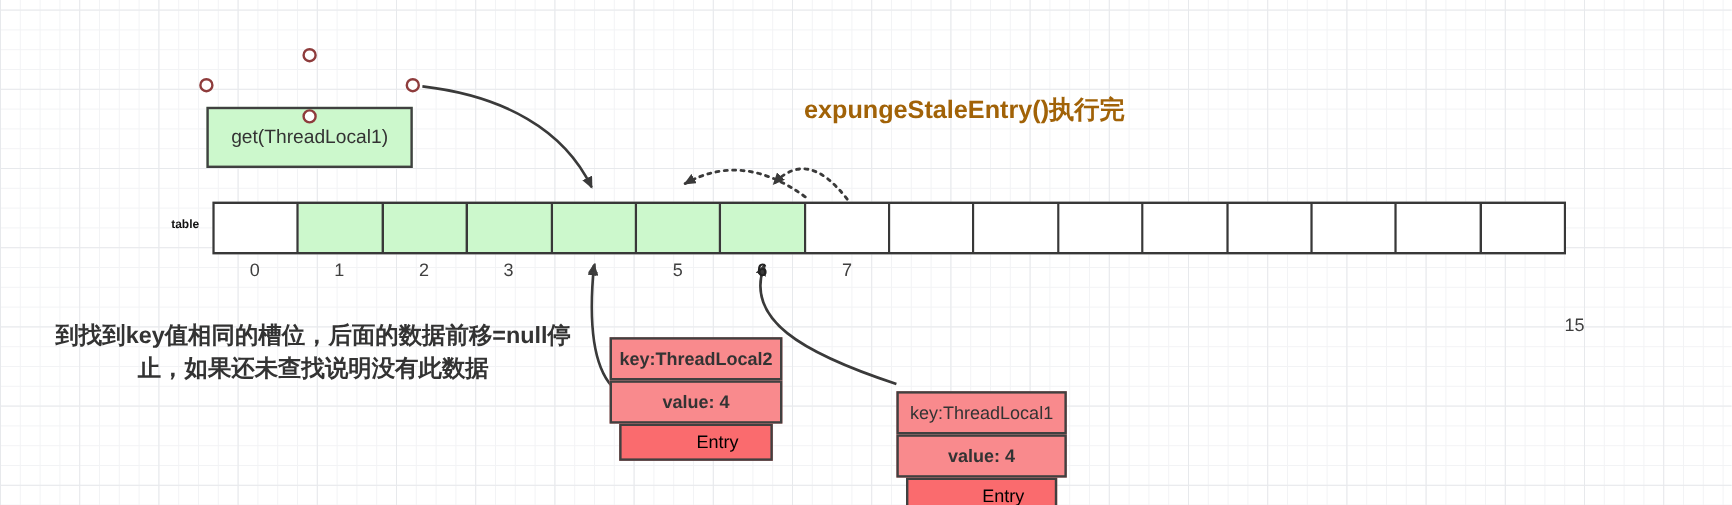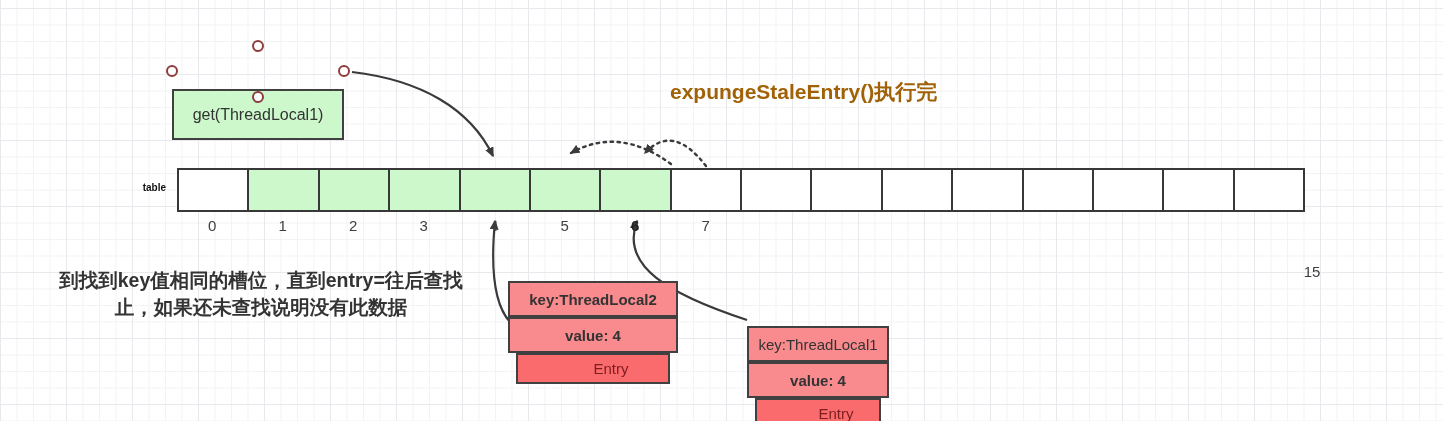--- a/index.html
+++ b/index.html
@@ -72,21 +72,21 @@
     border:2px solid #404040; background:#f98a8d;
     display:flex; align-items:center; justify-content:center;
     font-size:15px; color:#333;
   }
   .entry-key{ height:36px; }
   .entry-key.bold{ font-weight:bold; }
   .entry-value{ height:36px; font-weight:bold; }
   .entry-footer{
     height:31px; margin:0 8px; background:#fa6b6e;
     border:2px solid #404040; display:flex; align-items:center; justify-content:center;
-    font-size:15px; color:#7f1d1d;padding-left:36px;
+    font-size:15px; color:#000000;padding-left:36px;
   }
 </style>
 </head>
 <body>
 
 <svg id="arrow-layer">
   <defs>
     <marker id="ah" markerWidth="10" markerHeight="9" refX="8.5" refY="4.5" orient="auto" markerUnits="userSpaceOnUse">
       <path d="M0,0 L10,4.5 L0,9 z" fill="#3a3a3a"></path>
     </marker>
@@ -137,25 +137,25 @@
     <span class="index-label" style="left: 176.25px;">2</span>
     <span class="index-label" style="left: 246.75px;">3</span>
     <span class="index-label" style="left: 317.25px;">4</span>
     <span class="index-label" style="left: 387.75px;">5</span>
     <span class="index-label bold" style="left: 458.25px;">6</span>
     <span class="index-label" style="left: 528.75px;">7</span>
     <span class="index-label" style="left: 1135px; margin-top: 46px;">15</span>
   </div>
 
 <div class="abs note-text">
-  <div>到找到key值相同的槽位，直到entry=往后查找</div>
+  <div>到找到key值相同的槽位，后面的数据前移=null停</div>
   <div>止，如果还未查找说明没有此数据</div>
 </div>
 
-<div class="abs entry-box" style="left:508px; width:170px;">
+<div class="abs entry-box" style="left:508px; width:144px;">
   <div class="entry-row entry-key bold">key:ThreadLocal2</div>
   <div class="entry-row entry-value">value: 4</div>
   <div class="entry-footer">Entry</div>
 </div>
 
 <div class="abs entry-box" style="left:747px; width:142px;margin-top:45px;">
   <div class="entry-row entry-key">key:ThreadLocal1</div>
   <div class="entry-row entry-value">value: 4</div>
   <div class="entry-footer">Entry</div>
 </div>

